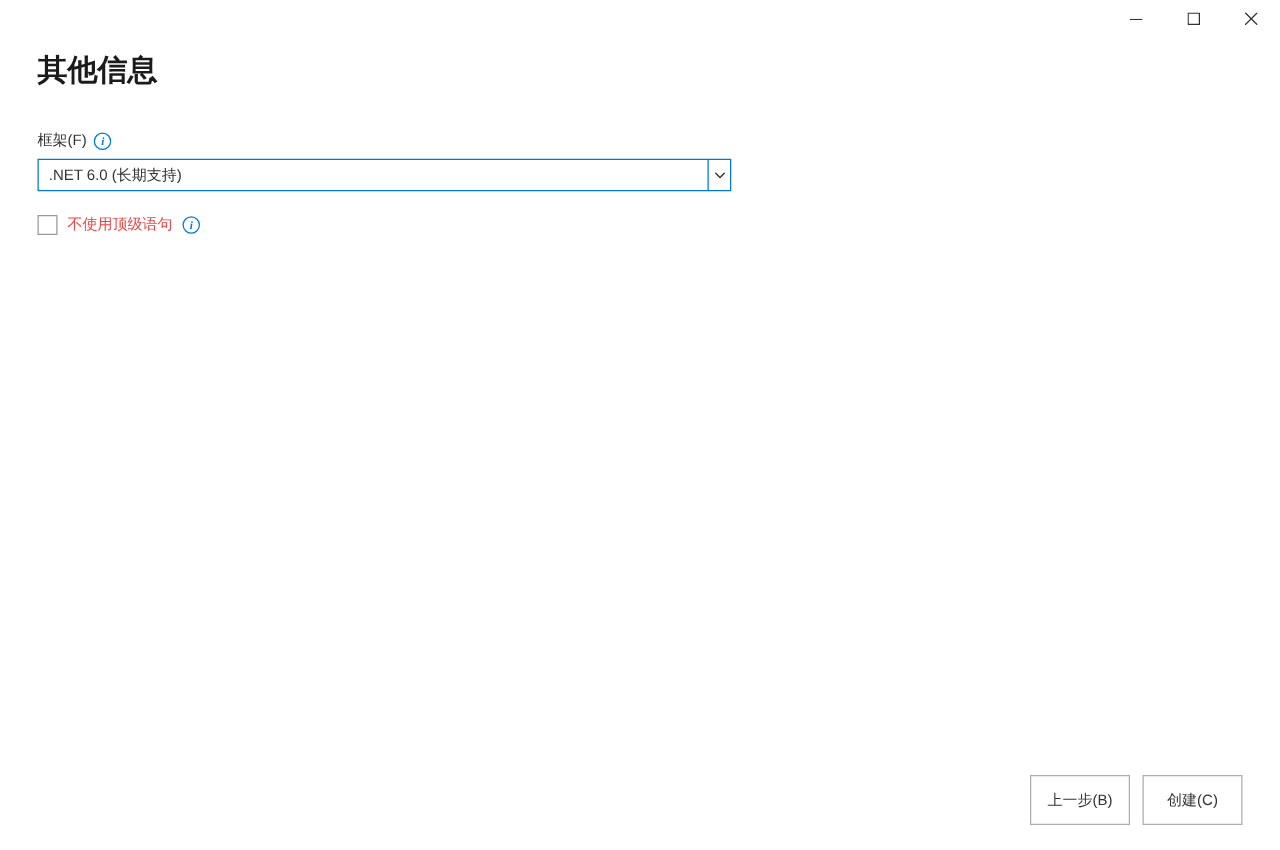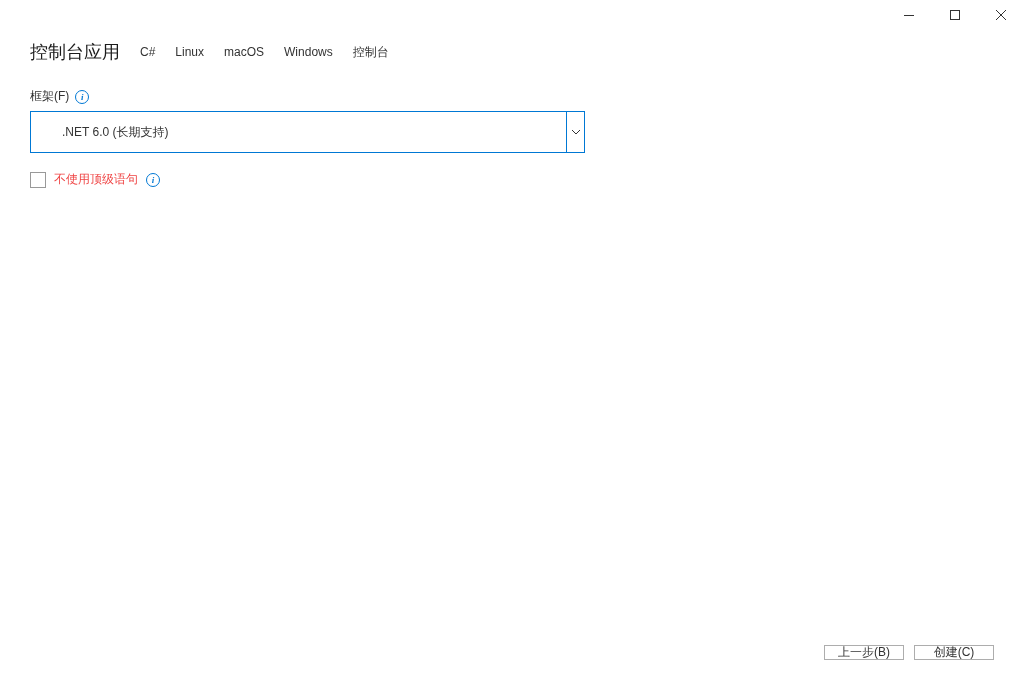--- a/index.html
+++ b/index.html
@@ -74,28 +74,27 @@
       justify-content: center;
       font-size: 9px;
       font-weight: bold;
       color: #0078d4;
       font-family: Georgia, serif;
       font-style: italic;
       cursor: pointer;
     }
     .dropdown {
       width: 555px;
-      height: 42px;
+      height: 26px;
       border: 1px solid #0078d4;
       display: flex;
       align-items: stretch;
       background: #fff;
       cursor: pointer;
       margin-bottom: 18px;
-      padding-left: 23px;
     }
     .dropdown-value {
       flex: 1;
       padding: 0 8px;
       font-size: 12px;
       color: #333;
       display: flex;
       align-items: center;
     }
     .dropdown-arrow {
@@ -124,21 +123,21 @@
     }
     .footer {
       position: absolute;
       bottom: 20px;
       right: 30px;
       display: flex;
       gap: 10px;
     }
     .btn {
       min-width: 80px;
-      height: 15px;
+      height: 40px;
       border: 1px solid #adadad;
       background: #fff;
       font-size: 12px;
       color: #333;
       display: flex;
       align-items: center;
       justify-content: center;
       cursor: pointer;
       padding: 0 2px;
     }
@@ -158,29 +157,22 @@
       </svg>
   </div>
   <div class="ctrl close">
     <svg width="10" height="10">
         <path d="M0 0 L10 10 M10 0 L0 10" stroke="#333" stroke-width="1"></path>
       </svg>
   </div>
 </div>
 
 <div class="content">
+  <h1 class="page-title">其他信息</h1>
 
-  <div class="project-row">
-    <span class="project-type">控制台应用</span>
-    <span class="tag">C#</span>
-    <span class="tag">Linux</span>
-    <span class="tag">macOS</span>
-    <span class="tag">Windows</span>
-    <span class="tag">控制台</span>
-  </div>
 
   <div class="field-label-row">
     <span class="field-label">框架(F)</span>
     <span class="info-icon">i</span>
   </div>
 
   <div class="dropdown">
     <div class="dropdown-value">.NET 6.0 (长期支持)</div>
     <div class="dropdown-arrow">
       <svg width="8" height="5">

